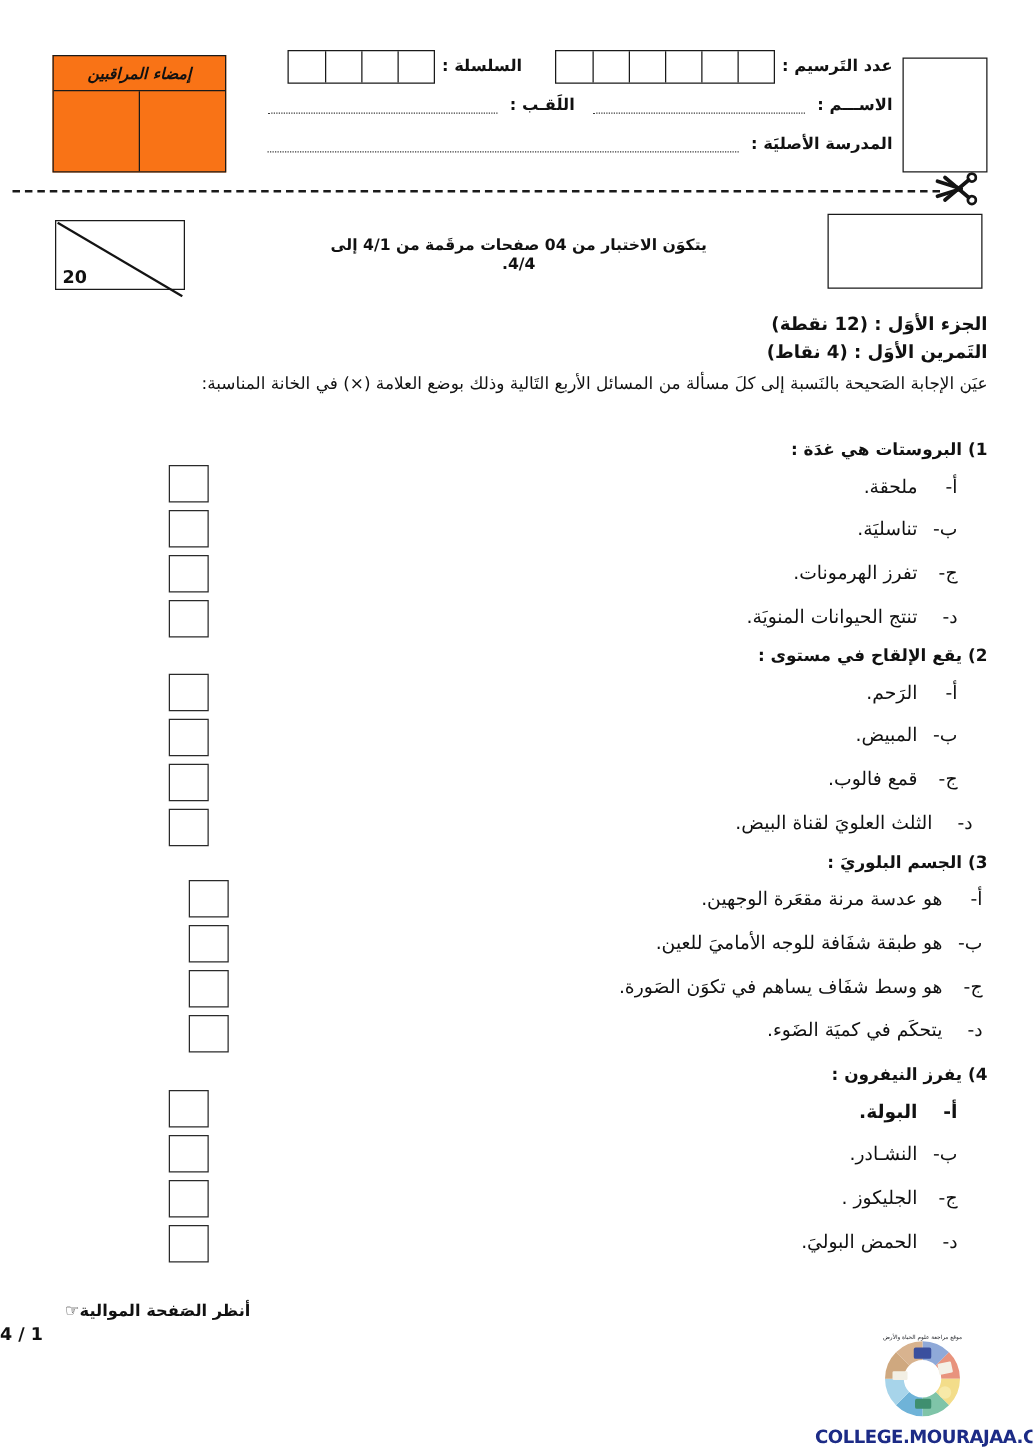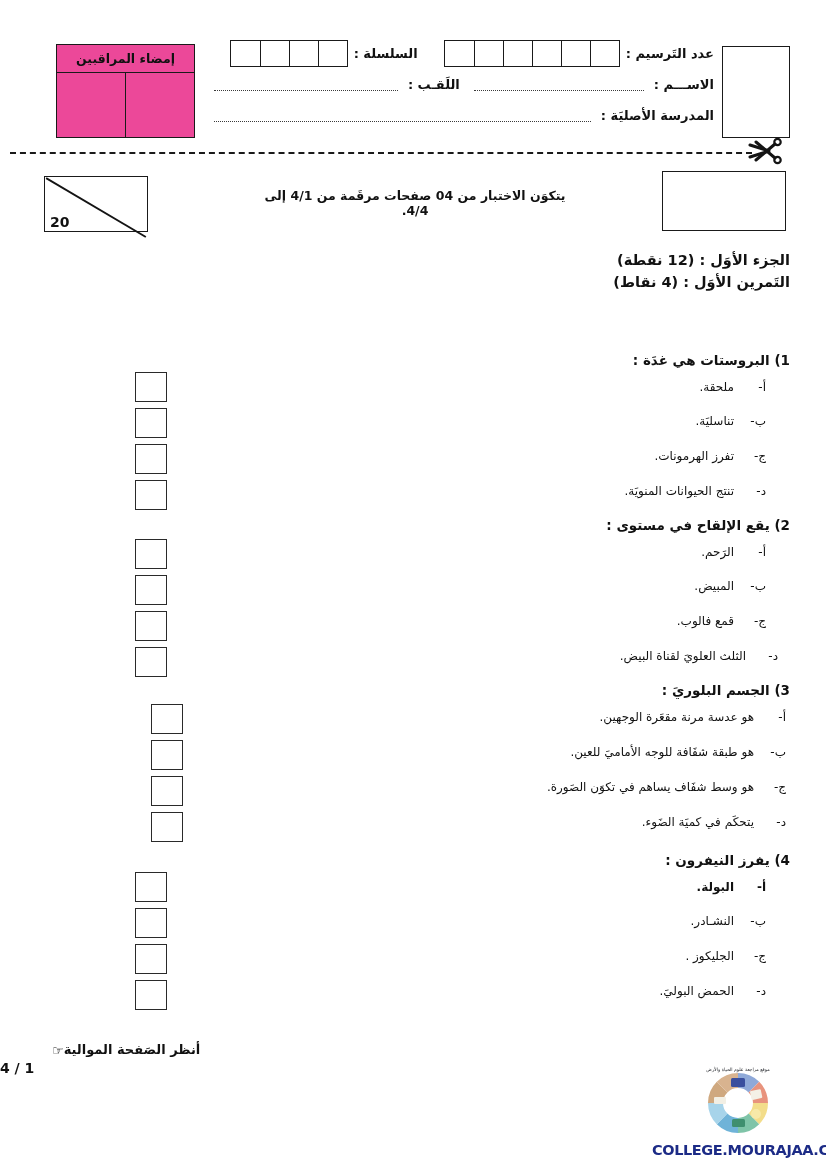--- a/index.html
+++ b/index.html
@@ -83,25 +83,26 @@
     height: 12px;
     margin-right: 4px;
     min-width: 30px;
   }
   .dots-sm { flex: 0 0 170px; }
 
   
   .sig-table {
     position: absolute;
     top: 6px;
-    left: 56px;
+    left: 42px;
     width: 137px;
     height: 92px;
     border: 1.6px solid #1a1a1a;
-    background: #ec4899;
+    background: #f97316;
+    font-style: italic;
   }
   .sig-head {
     height: 27px;
     border-bottom: 1.6px solid #1a1a1a;
     display: flex;
     align-items: center;
     justify-content: center;
     font-size: 12.5px;
     font-weight: bold;
   }
@@ -207,21 +208,21 @@
     position: absolute;
     right: 36px;
     font-size: 13.5px;
     font-weight: bold;
     direction: rtl;
     white-space: nowrap;
   }
   .opt {
     position: absolute;
     right: 60px;
-    font-size: 12px;
+    font-size: 15px;
     direction: rtl;
     white-space: nowrap;
   }
   .opt-let {
     display: inline-block;
     min-width: 22px;
     text-align: right;
   }
   .opt-txt { padding-right: 10px; }
   .chk {
@@ -358,20 +359,21 @@
     <span class="score-val">20</span>
   </div>
 
   <div class="pages-note">يتكوَن الاختبار من 04 صفحات مرقَمة من 4/1 إلى 4/4.</div>
 
   <div class="cut-box"></div>
 
   <div class="titles">
     <div class="part-title">الجزء الأوَل : (12 نقطة)</div>
     <div class="ex-title">التَمرين الأوَل : (4 نقاط)</div>
+    <div class="instruction">عيَن الإجابة الصَحيحة بالنَسبة إلى كلَ مسألة من المسائل الأربع التَالية وذلك بوضع العلامة (×) في الخانة المناسبة:</div>
   </div>
 
   <div class="questions" id="questions-root">
       <div class="qblock" style="position: absolute; top: 0px; left: 0px; right: 0px; height: 160px;">
         <div class="qtext" style="top: 0px;">1) البروستات هي غدَة :</div>
         <div class="opt" style="top: 28px; right: 60px;"><span class="opt-let">أ-</span><span class="opt-txt">ملحقة.</span></div>
         <div class="chk" style="top: 20px;"></div>
         <div class="opt" style="top: 62px; right: 60px;"><span class="opt-let">ب-</span><span class="opt-txt">تناسليَة.</span></div>
         <div class="chk" style="top: 56px;"></div>
         <div class="opt" style="top: 97px; right: 60px;"><span class="opt-let">ج-</span><span class="opt-txt">تفرز الهرمونات.</span></div>

